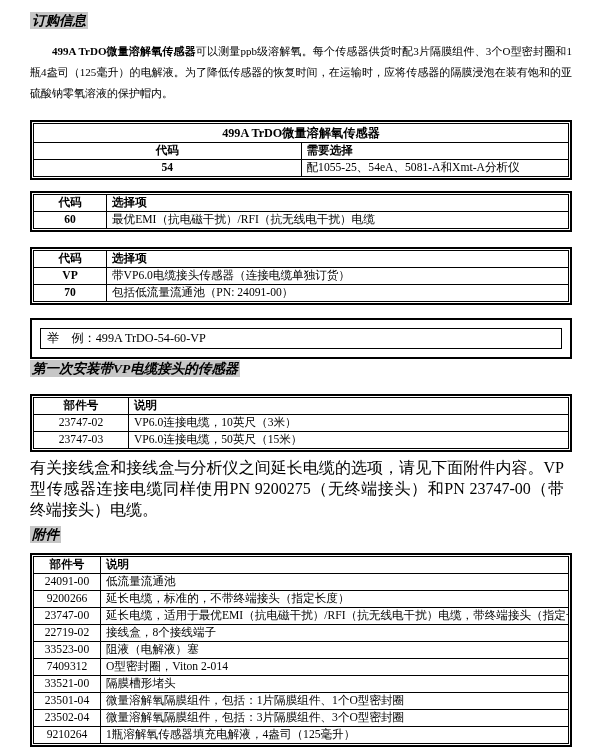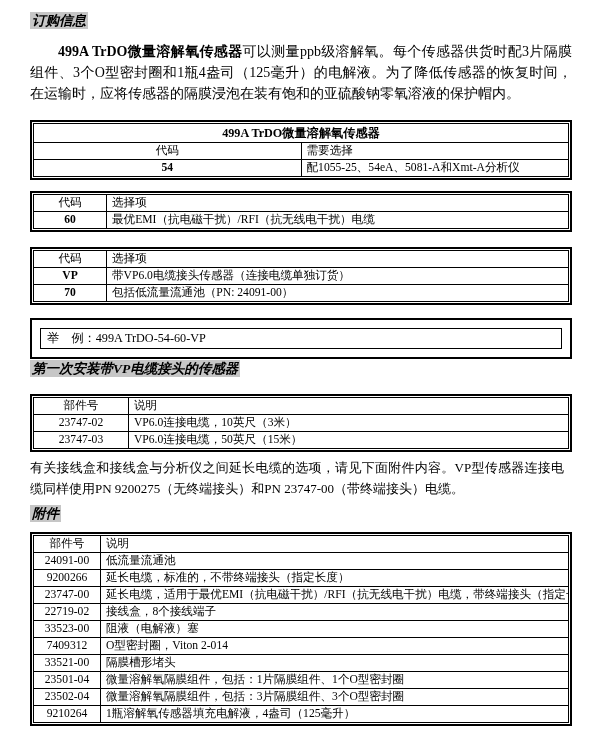--- a/index.html
+++ b/index.html
@@ -27,21 +27,21 @@
     background: #c6c6c6;
     font-weight: bold;
     font-style: italic;
     font-size: 13.5px;
     line-height: 17px;
     padding: 0 2px;
   }
   .h1-row { margin-top: 1px; }
   .intro {
     margin: 12px 0 0 0;
-    font-size: 14px;
+    font-size: 11px;
     line-height: 21px;
     text-align: justify;
     text-indent: 2em;
   }
   .intro b { font-weight: bold; }
   
   .tbl-wrap {
     border: 2px solid #000;
     padding: 1px;
     background: #fff;
@@ -63,41 +63,41 @@
   .tbl-wrap td.wrap { white-space: normal; }
   td.t-title {
     text-align: center;
     font-weight: bold;
     font-size: 12.2px;
     line-height: 16px;
   }
   td.c-code { width: 62px; text-align: center; }
   td.c-part { width: 84px; text-align: center; }
   td.c-part5 { width: 56px; text-align: center; }
-  td.hdr { font-weight: normal; }
+  td.hdr { font-weight: bold; }
   td.bold { font-weight: bold; }
   .mt-t1 { margin-top: 16px; }
   .mt-t2 { margin-top: 11px; }
   .mt-t3 { margin-top: 15px; }
   .example-box {
     margin-top: 13px;
     border: 2px solid #000;
     padding: 8px;
   }
   .example-inner {
     border: 1px solid #000;
     font-size: 12.2px;
     line-height: 16px;
     padding: 1px 6px 2px 6px;
   }
   .h2-row { }
   .mt-t4 { margin-top: 17px; }
   .note {
     margin: 5px 8px 0 0;
-    font-size: 13px;
+    font-size: 16px;
     line-height: 21px;
     text-align: justify;
   }
   .h3-row { margin-top: 5px; }
   .mt-t5 { margin-top: 10px; }
 </style>
 </head>
 <body>
 
 <div class="page">

